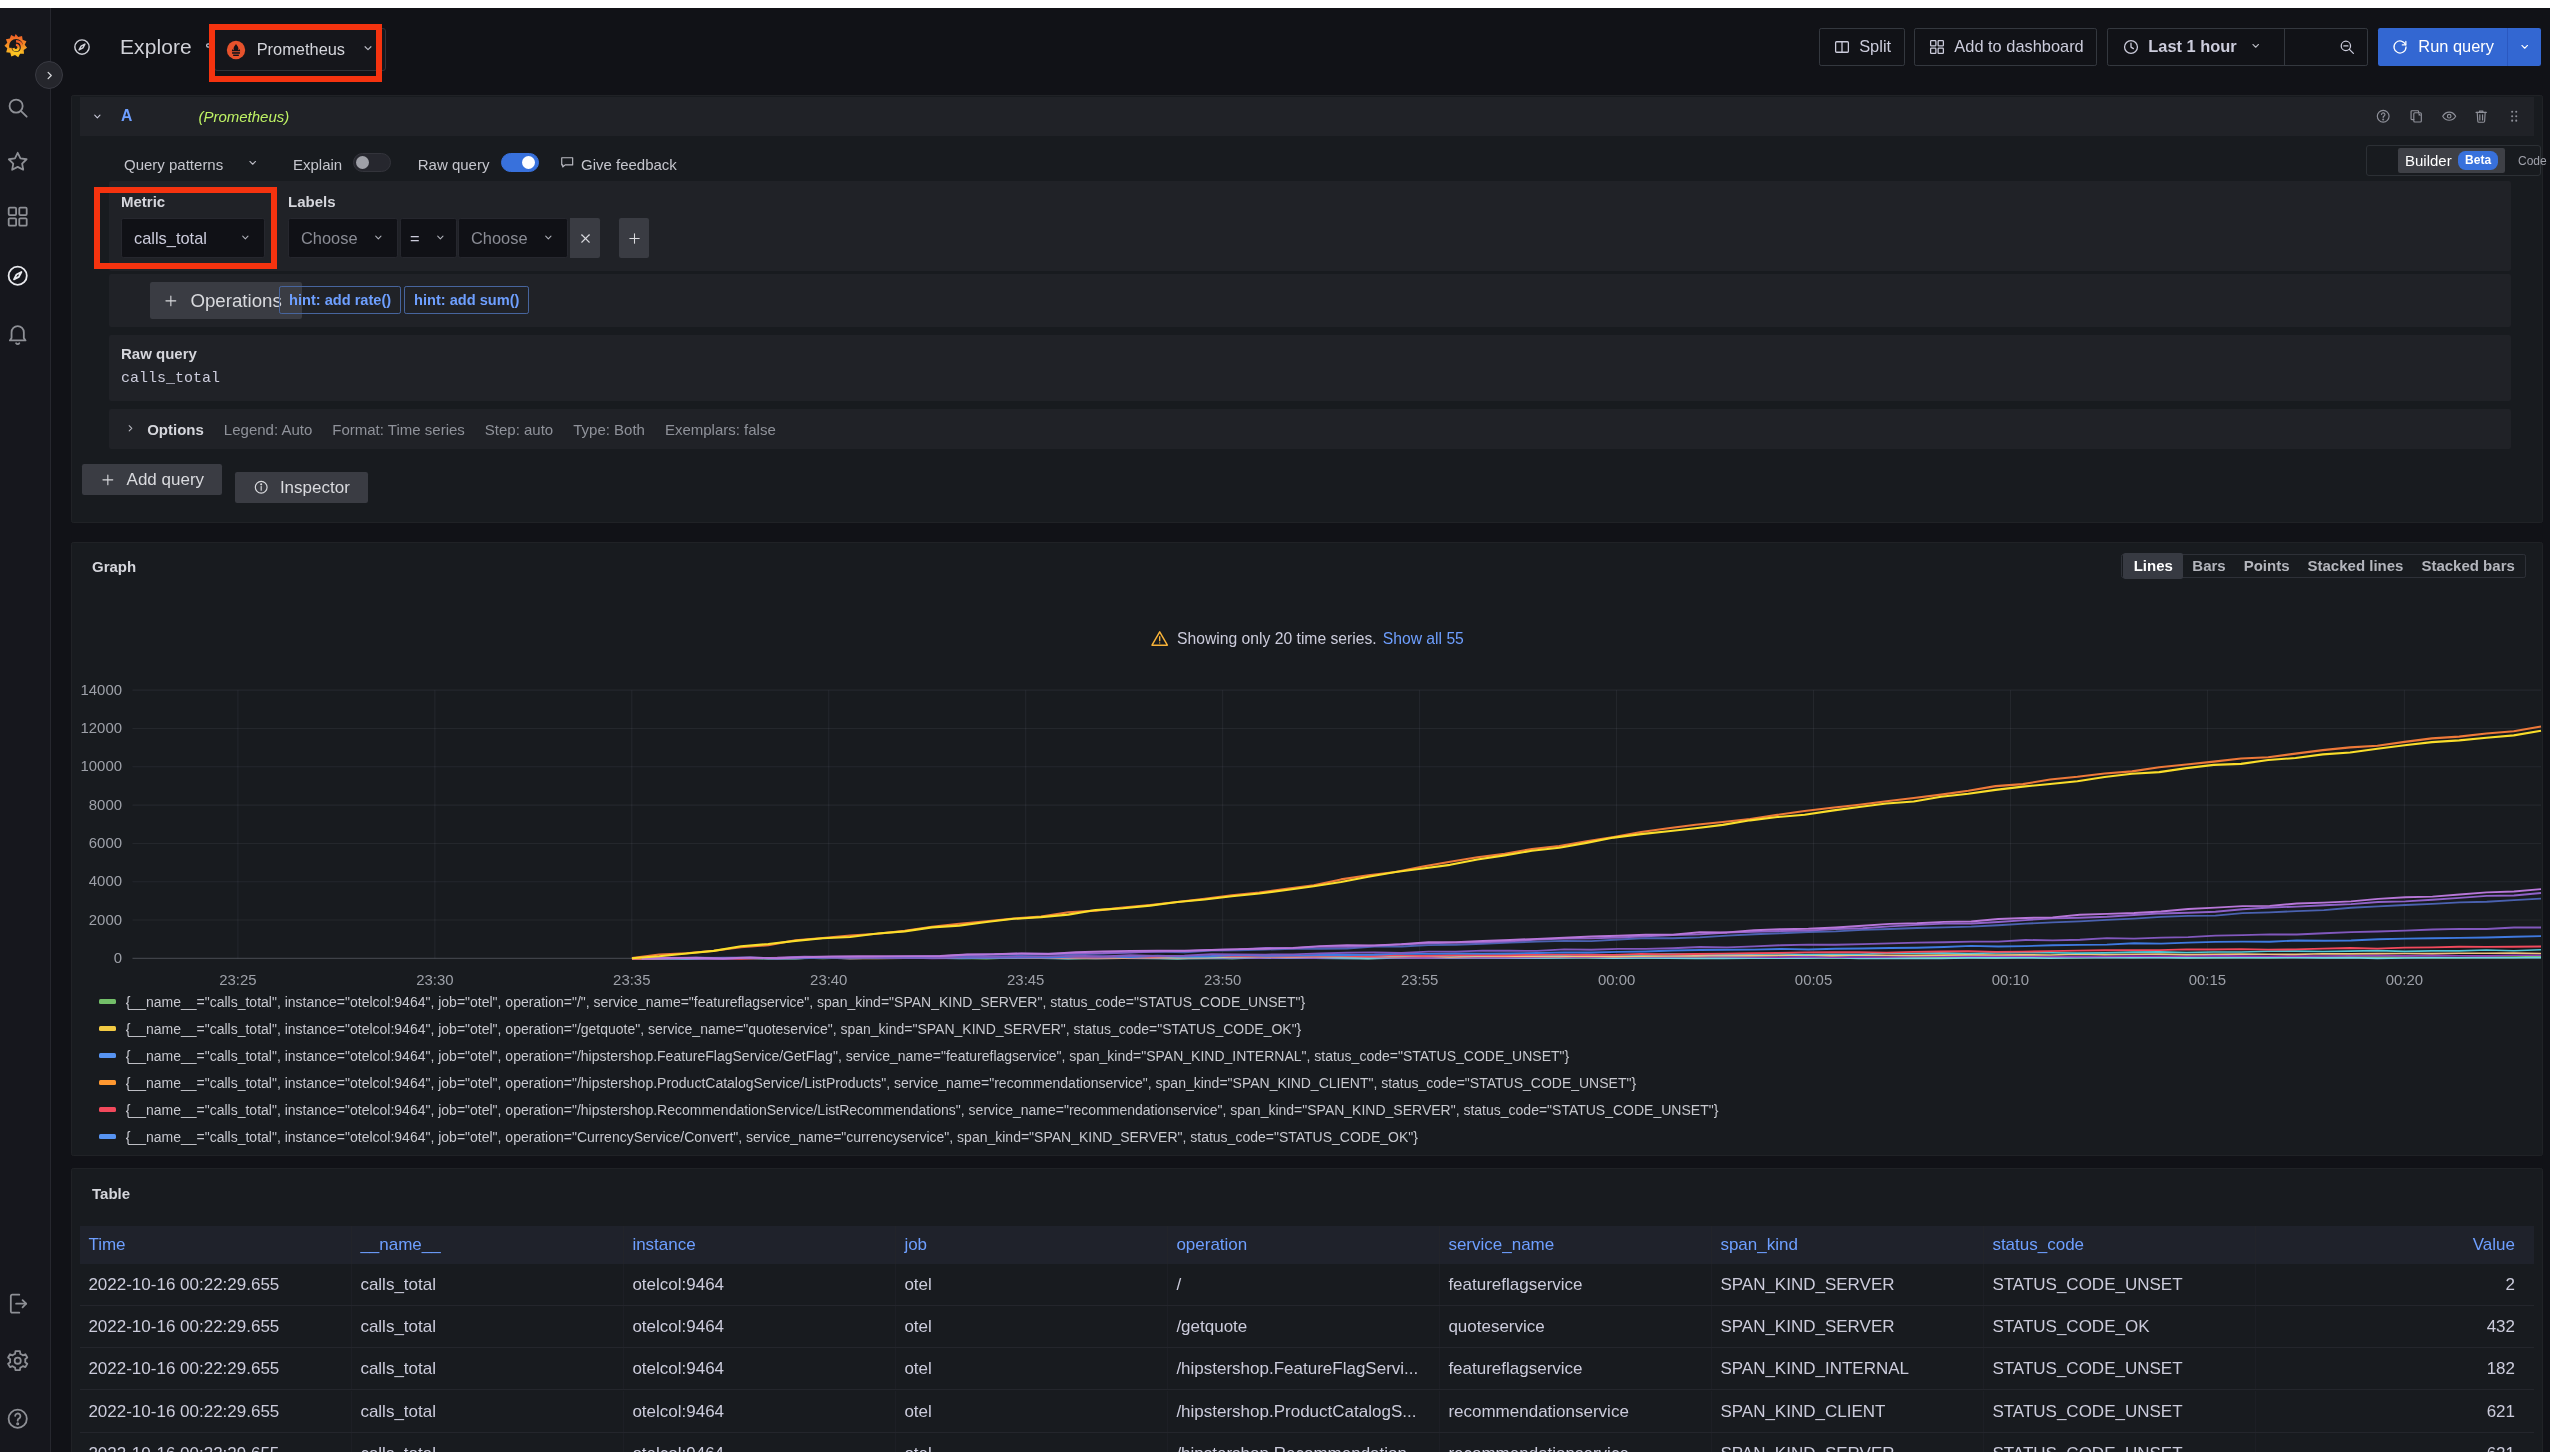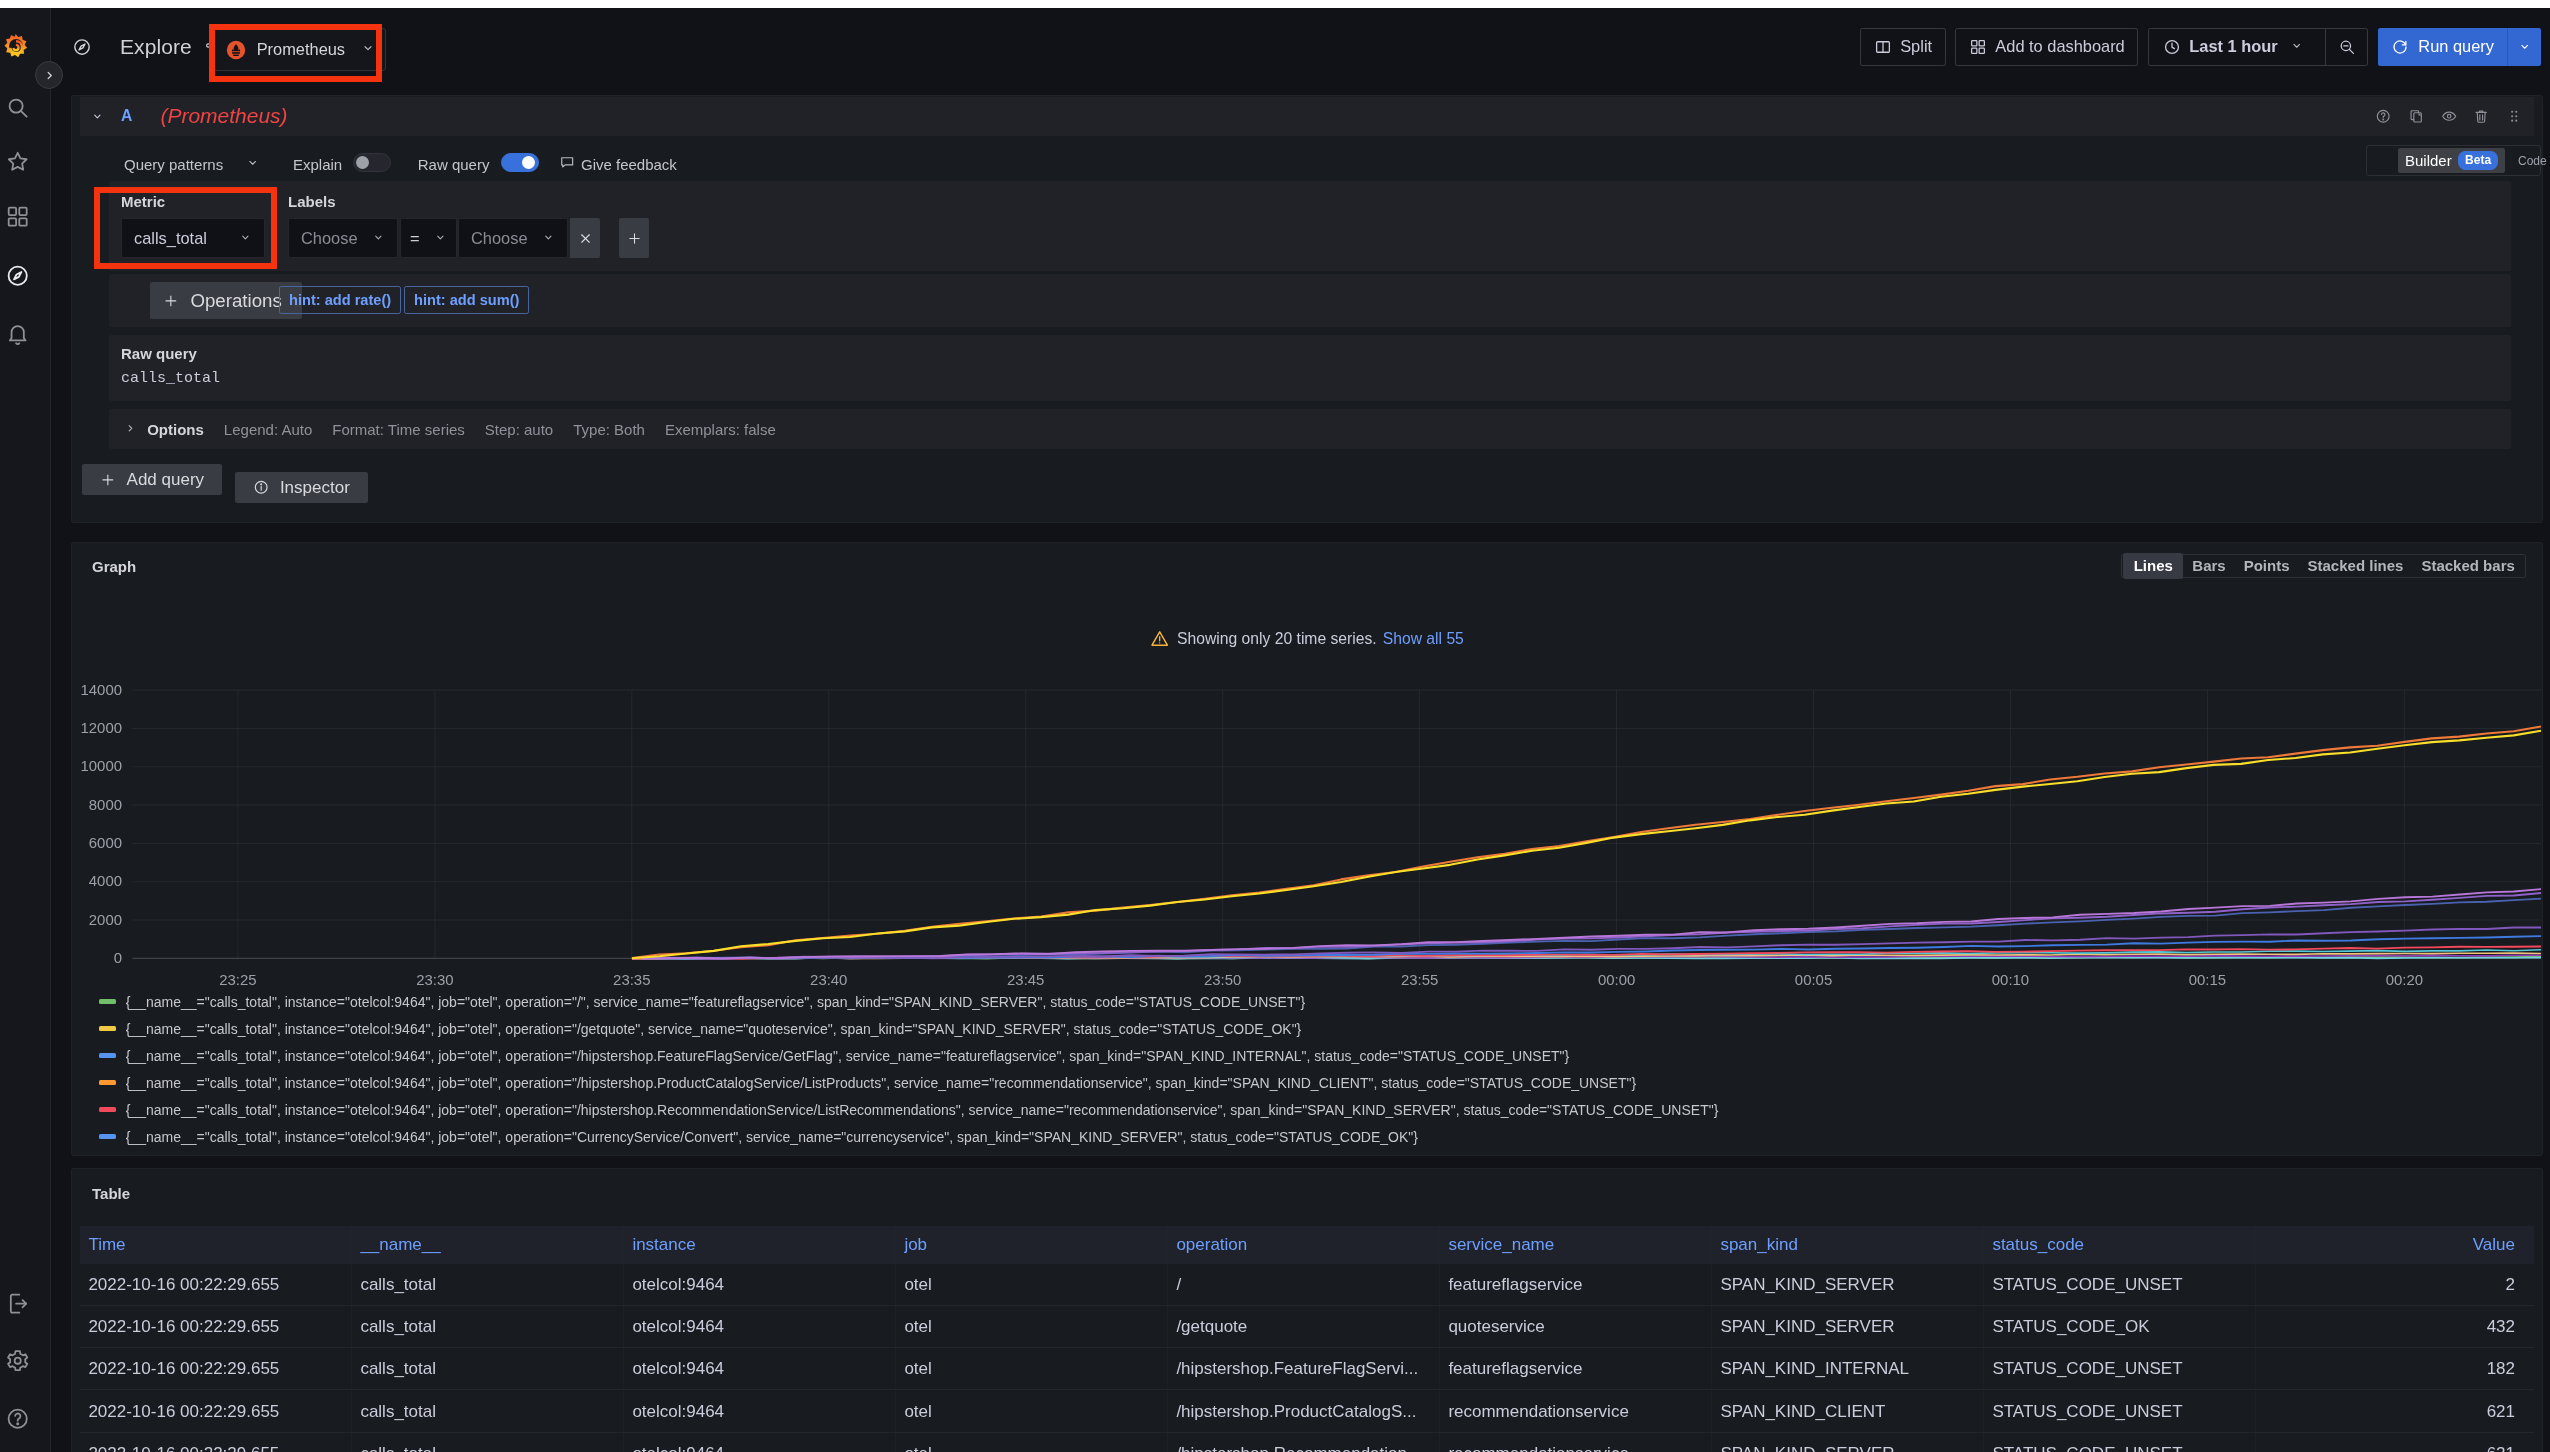--- a/index.html
+++ b/index.html
@@ -17,34 +17,34 @@
 .pagetitle .share { margin-left:12px; color:#ccccdc; }
 .annot1 { position:absolute; left:158px; top:15.7px; width:173px; height:58px; border:6.7px solid #f5330f; z-index:40;}
 .dspicker { position:absolute; left:163px; top:20px; width:172px; height:43px; background:#15161b; border:1.1px solid #2f3238; border-radius:3px; display:flex; align-items:center; padding:0 10.5px; }
 .dspicker .n { font-size:16.4px; margin-left:11.2px; color:#d5d6dc; }
 .dspicker .caret { margin-left:auto; color:#b9bac2; }
 .toolbar { position:absolute; right:9.7px; top:19.4px; display:flex; align-items:center; height:38px; }
 .tbtn { height:38px; border:1.1px solid #34383f; border-radius:2.2px; display:flex; align-items:center;
   padding:0 12.7px; font-size:16.4px; font-weight:400; color:#ccccdc; background:transparent; }
 .tbtn .ic { margin-right:8.2px; }
 .tbtn + .tbtn { margin-left:9.7px; }
-.timegrp { margin-left:9.7px; height:38px; border:1.1px solid #34383f; border-radius:2.2px; display:flex; align-items:center; }
+.timegrp { margin-left:9.7px; height:38px; border:1.1px solid #34383f; border-radius:2.2px; display:flex; align-items:center;gap:41px; }
 .timegrp .seg1 { display:flex; align-items:center; padding:0 14px; height:100%; border-right:1.1px solid #34383f; font-size:16.4px; font-weight:600; }
 .timegrp .seg1 .ic { margin-right:8.2px; }
 .timegrp .seg1 .caret { margin-left:12px; color:#b9bac2;}
 .timegrp .seg2 { display:flex; align-items:center; justify-content:center; width:41px; height:100%; }
 .runbtn { margin-left:9.7px; height:38px; background:#3367d2; border-radius:2.2px; display:flex; align-items:center; color:#fff; }
 .runbtn .main { display:flex; align-items:center; padding:0 13.4px; font-size:16.4px; font-weight:500; height:100%; }
 .runbtn .main .ic { margin-right:9px; }
 .runbtn .caretseg { width:34px; height:100%; border-left:1.1px solid #2b58c0; display:flex; align-items:center; justify-content:center; }
 .panel { position:absolute; left:71px; width:2472px; background:#181b1f; border:1.1px solid #202226; border-radius:2.2px; }
 #qpanel { top:95px; height:428px; }
 .qhead { position:absolute; left:8.2px; right:8.2px; top:0.7px; height:39px; background:#202227; display:flex; align-items:center; padding:0 11.2px; }
 .qhead .a { color:#6e9fff; font-weight:700; font-size:15.7px; margin-left:17px; }
-.qhead .ds { color:#ef4444; font-style:italic; font-size:21px; margin-left:28px; }
+.qhead .ds { color:#bef264; font-style:italic; font-size:15px; margin-left:66px; }
 .qhead .ricons { margin-left:auto; display:flex; align-items:center; color:#8e9099; }
 .qhead .ricons svg { margin-left:16.4px; }
 .prow { position:absolute; left:52px; top:51px; height:34px; display:flex; align-items:center; font-size:15px; color:#c5c6cd; }
 .prow .ic { color:#b9bac2; }
 .tgl { width:38px; height:18.7px; border-radius:9.7px; background:#26272e; border:0.7px solid #33343b; position:relative; display:inline-block; }
 .tgl .knob { position:absolute; left:2.2px; top:1.9px; width:13.4px; height:13.4px; border-radius:50%; background:#9fa1a8; }
 .tgl.on { background:#3871dc; border-color:#3871dc; }
 .tgl.on .knob { left:auto; right:2.2px; background:#fff; }
 .bc { position:absolute; right:0.7px; top:49px; width:175px; height:31px; border:1.1px solid #2c3035; border-radius:3px; display:flex; align-items:center; background:#181b1f;padding-left:28px; }
 .bc .seg { height:25.4px; margin:0 2.2px; border-radius:2.2px; display:flex; align-items:center; padding:0 7.5px; font-size:15px; }

